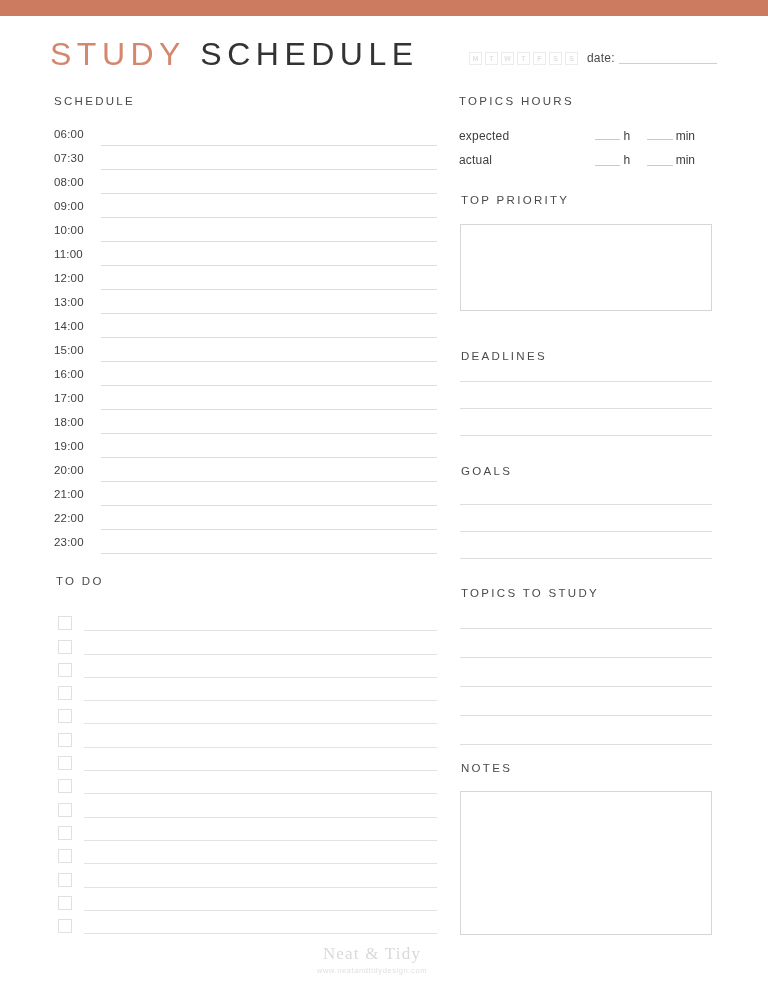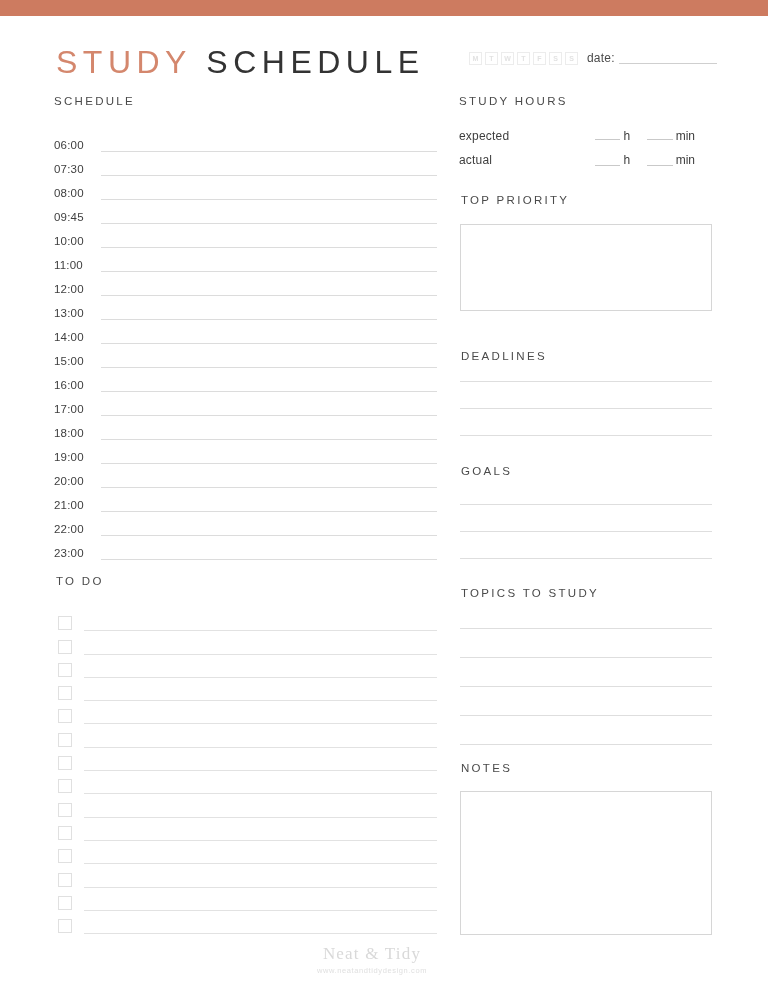--- a/index.html
+++ b/index.html
@@ -25,27 +25,26 @@
     position: absolute;
     left: 0; top: 0;
     width: 768px;
     height: 16px;
     background: #cd7b60;
   }
 
   
   .title {
     position: absolute;
-    left: 56px;
+    left: 50px;
     top: 36px;
     font-size: 32px;
     letter-spacing: 5.5px;
     font-weight: 300;
     white-space: nowrap;
-    margin-top: 8px;
   }
   .title .t-study { color: #d4876d; }
   .title .t-schedule { color: #333333; }
 
   
   .dayrow {
     position: absolute;
     left: 469px;
     top: 51px;
     display: flex;
@@ -91,21 +90,21 @@
 
   
   .schedule {
     position: absolute;
     left: 54px;
     top: 128px;
     width: 383px;
   }
   .sched-row {
     display: flex;
-    align-items: flex-end;
+    align-items: flex-start;
     height: 24px;
   }
   .sched-time {
     font-size: 11.5px;
     color: #3e3e3e;
     width: 47px;
     line-height: 13px;
     letter-spacing: 0.2px;
     flex: 0 0 auto;
   }
@@ -226,21 +225,21 @@
       </div>
       <div class="sched-row">
         <div class="sched-time">07:30</div>
         <div class="sched-line"></div>
       </div>
       <div class="sched-row">
         <div class="sched-time">08:00</div>
         <div class="sched-line"></div>
       </div>
       <div class="sched-row">
-        <div class="sched-time">09:45</div>
+        <div class="sched-time">09:00</div>
         <div class="sched-line"></div>
       </div>
       <div class="sched-row">
         <div class="sched-time">10:00</div>
         <div class="sched-line"></div>
       </div>
       <div class="sched-row">
         <div class="sched-time">11:00</div>
         <div class="sched-line"></div>
       </div>
@@ -347,21 +346,21 @@
       <div class="todo-row">
         <div class="todo-box"></div>
         <div class="todo-line"></div>
       </div>
       <div class="todo-row">
         <div class="todo-box"></div>
         <div class="todo-line"></div>
       </div>
     </div>
 
-  <div class="heading" style="left:459px; top:95px;">STUDY HOURS</div>
+  <div class="heading" style="left:459px; top:95px;">TOPICS HOURS</div>
 
   <div class="hours-row" style="top:129px;">
     <span class="hours-label">expected</span>
     <span class="hours-blank"></span>
     <span class="hours-unit">h</span>
     <span class="hours-blank"></span>
     <span class="hours-unit">min</span>
   </div>
 
   <div class="hours-row" style="top:153px;align-items:center;">

